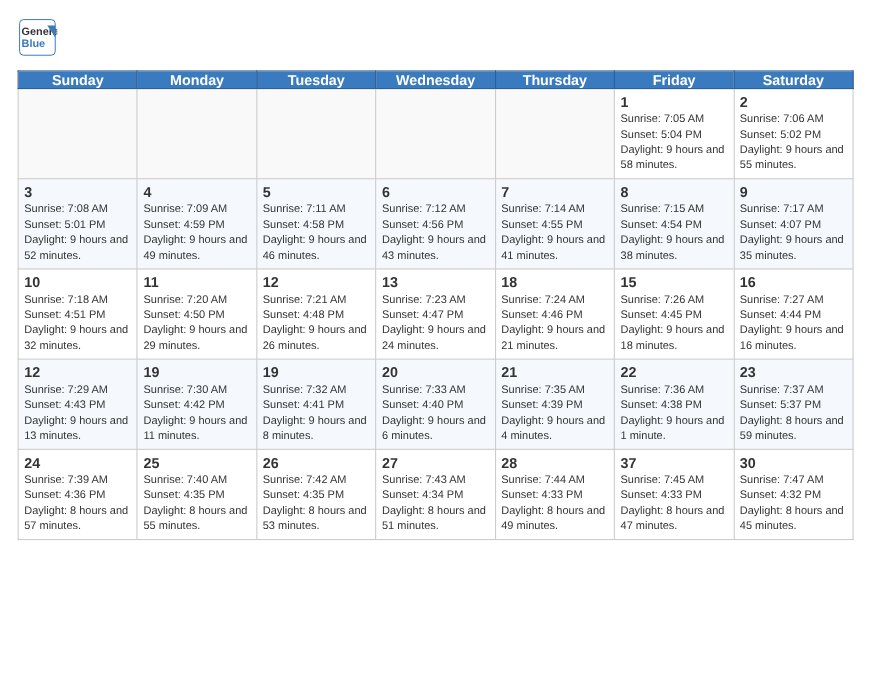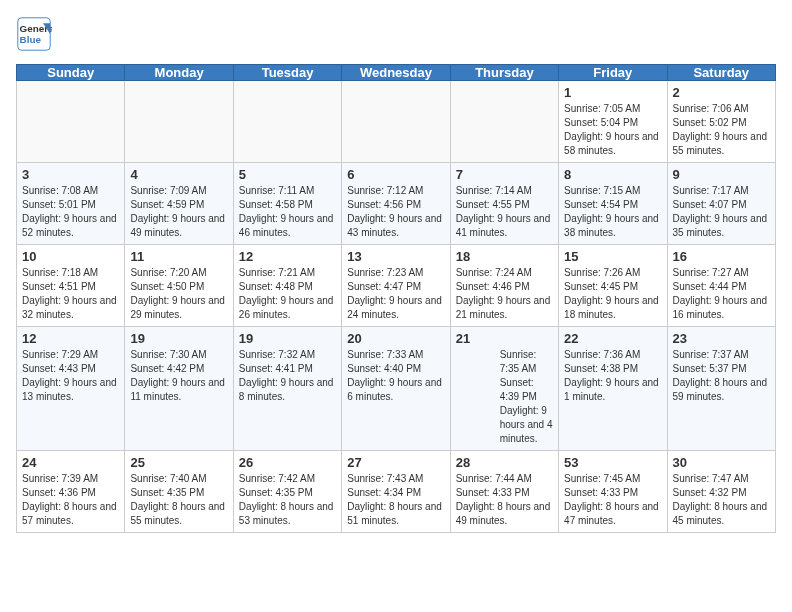--- a/index.html
+++ b/index.html
@@ -237,21 +237,21 @@
 Daylight: 9 hours and 8 minutes.</div>
         </td>
         <td>
           <span class="day-number">20</span>
           <div class="day-info" style="white-space: pre-line;">Sunrise: 7:33 AM
 Sunset: 4:40 PM
 Daylight: 9 hours and 6 minutes.</div>
         </td>
         <td>
           <span class="day-number">21</span>
-          <div class="day-info" style="white-space: pre-line; margin-left: 44px;">Sunrise: 7:35 AM
+          <div class="day-info" style="white-space: pre-line;">Sunrise: 7:35 AM
 Sunset: 4:39 PM
 Daylight: 9 hours and 4 minutes.</div>
         </td>
         <td>
           <span class="day-number">22</span>
           <div class="day-info" style="white-space: pre-line;">Sunrise: 7:36 AM
 Sunset: 4:38 PM
 Daylight: 9 hours and 1 minute.</div>
         </td>
         <td>
@@ -286,21 +286,21 @@
 Sunset: 4:34 PM
 Daylight: 8 hours and 51 minutes.</div>
         </td>
         <td>
           <span class="day-number">28</span>
           <div class="day-info" style="white-space: pre-line;">Sunrise: 7:44 AM
 Sunset: 4:33 PM
 Daylight: 8 hours and 49 minutes.</div>
         </td>
         <td>
-          <span class="day-number">53</span>
+          <span class="day-number">37</span>
           <div class="day-info" style="white-space: pre-line;">Sunrise: 7:45 AM
 Sunset: 4:33 PM
 Daylight: 8 hours and 47 minutes.</div>
         </td>
         <td>
           <span class="day-number">30</span>
           <div class="day-info" style="white-space: pre-line;">Sunrise: 7:47 AM
 Sunset: 4:32 PM
 Daylight: 8 hours and 45 minutes.</div>
         </td>

